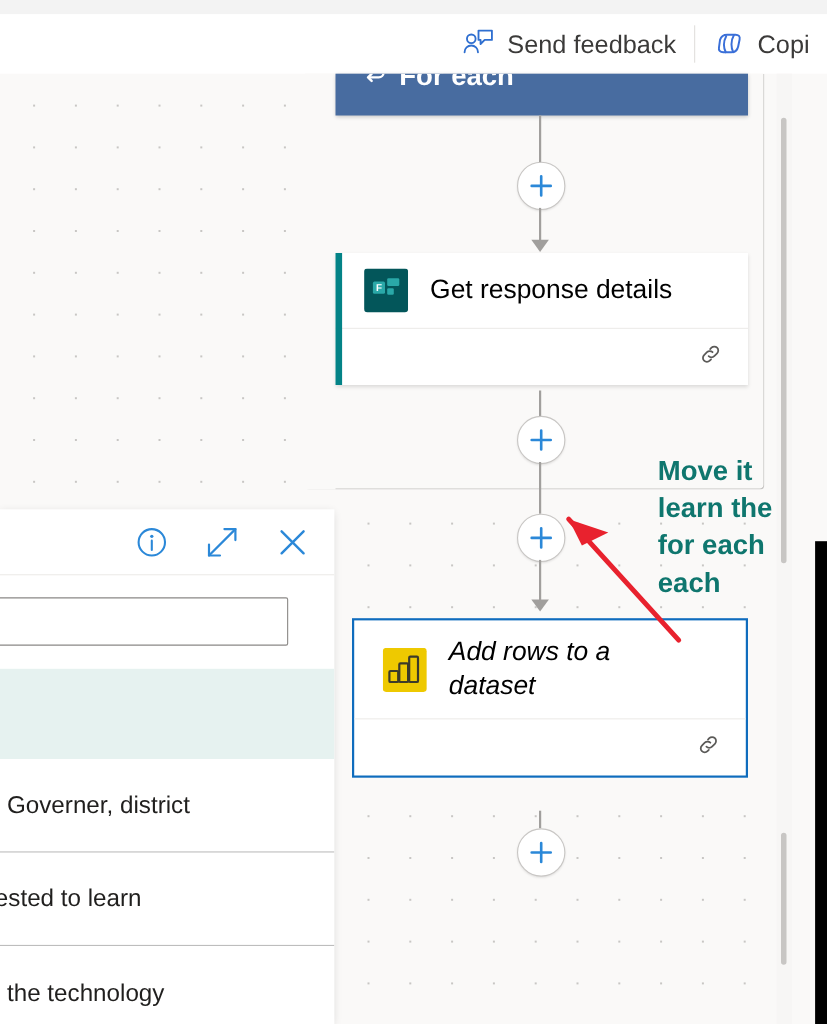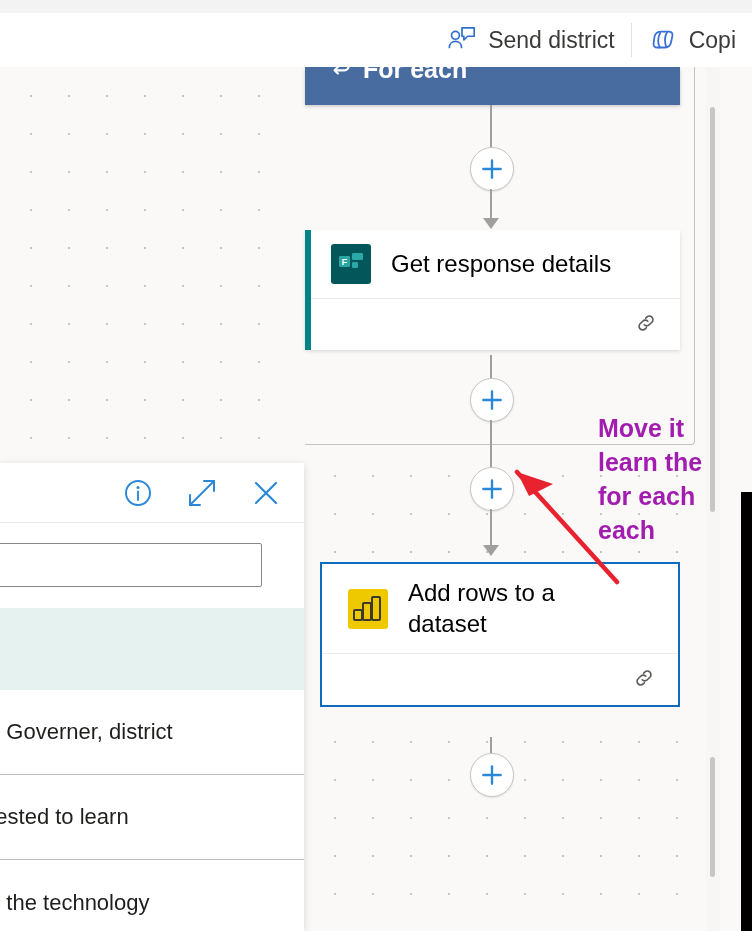--- a/index.html
+++ b/index.html
@@ -111,21 +111,21 @@
     background:#000000;
   }
 
   
   .sb-track{position:absolute;background:#f7f6f5;}
   .sb-thumb{position:absolute;background:#c8c6c4;border-radius:3px;}
 
   
   .annot{
     position:absolute;left:598px;top:411px;width:150px;
-    color:#a21caf;font-size:25px;font-weight:bold;line-height:1.36;
+    color:#0f766e;font-size:25px;font-weight:bold;line-height:1.36;
   }
   .arrowsvg{position:absolute;left:495px;top:385px;}
 
   
   .panel{
     position:absolute;left:0px;top:463px;width:304px;height:468px;
     background:#ffffff;
     box-shadow:0 2px 8px rgba(0,0,0,.14);
     box-sizing:border-box;
     overflow:hidden;
@@ -164,21 +164,21 @@
 <div class="toolbar">
 
   <div class="tb-item">
     <span class="tb-ico">
       <svg width="30" height="30" viewBox="0 0 32 32">
         <circle cx="9" cy="11" r="4.2" fill="none" stroke="#2f6fd0" stroke-width="1.8"></circle>
         <path d="M2.5 24c0-4 3-6.5 6.5-6.5s6.5 2.5 6.5 6.5" fill="none" stroke="#2f6fd0" stroke-width="1.8" stroke-linecap="round"></path>
         <path d="M16 3h13v9h-7l-4 4v-4h-2z" fill="none" stroke="#2f6fd0" stroke-width="1.8" stroke-linejoin="round"></path>
       </svg>
     </span>
-    <span>Send district</span>
+    <span>Send feedback</span>
   </div>
 
   <div class="tb-sep"></div>
 
   <div class="tb-item">
     <span class="tb-ico">
       <svg width="30" height="30" viewBox="0 0 32 32">
         <path d="M7 12c1-3.2 3.6-5 7-5h8c3 0 4.6 1.6 4 4.6l-1.4 6.8c-.7 3.4-3.2 5.6-6.8 5.6h-7.6c-3.2 0-4.8-1.8-4.2-4.8z" fill="none" stroke="#3a6fd8" stroke-width="1.9" stroke-linejoin="round"></path>
         <path d="M13 8.5c-1.6 2.8-2.2 5.6-2.2 8.3 0 2.6.6 5 1.8 7.2" fill="none" stroke="#3a6fd8" stroke-width="1.9" stroke-linecap="round"></path>
         <path d="M20.5 7.2c-1.6 2.8-2.4 6-2.4 9 0 2.8.6 5.4 1.7 7.7" fill="none" stroke="#3a6fd8" stroke-width="1.9" stroke-linecap="round"></path>
@@ -258,21 +258,21 @@
   <div class="card card-selected" style="left:320px;top:495px;width:356px;">
     <div class="card-body">
       <span class="app-ico">
         <svg width="40" height="40" viewBox="0 0 40 40">
           <rect x="0" y="0" width="40" height="40" rx="3" fill="#eec900"></rect>
           <rect x="24" y="8" width="8" height="23" rx="1" fill="none" stroke="#3b3a2a" stroke-width="2"></rect>
           <rect x="15" y="14" width="8" height="17" rx="1" fill="none" stroke="#3b3a2a" stroke-width="2"></rect>
           <rect x="6" y="21" width="8" height="10" rx="1" fill="none" stroke="#3b3a2a" stroke-width="2"></rect>
         </svg>
       </span>
-      <span class="card-title" style="max-width:185px;">Add rows to a dataset</span>
+      <span class="card-title" style="max-width:185px;font-style:italic;">Add rows to a dataset</span>
     </div>
     <div class="card-foot">
       <span>
         <svg width="24" height="24" viewBox="0 0 24 24">
           <path d="M10.2 13.8a3.6 3.6 0 0 0 5.1 0l2.6-2.6a3.6 3.6 0 1 0-5.1-5.1l-1.2 1.2" fill="none" stroke="#5b5a58" stroke-width="1.6" stroke-linecap="round"></path>
           <path d="M13.8 10.2a3.6 3.6 0 0 0-5.1 0l-2.6 2.6a3.6 3.6 0 1 0 5.1 5.1l1.2-1.2" fill="none" stroke="#5b5a58" stroke-width="1.6" stroke-linecap="round"></path>
         </svg>
       </span>
     </div>
   </div>

